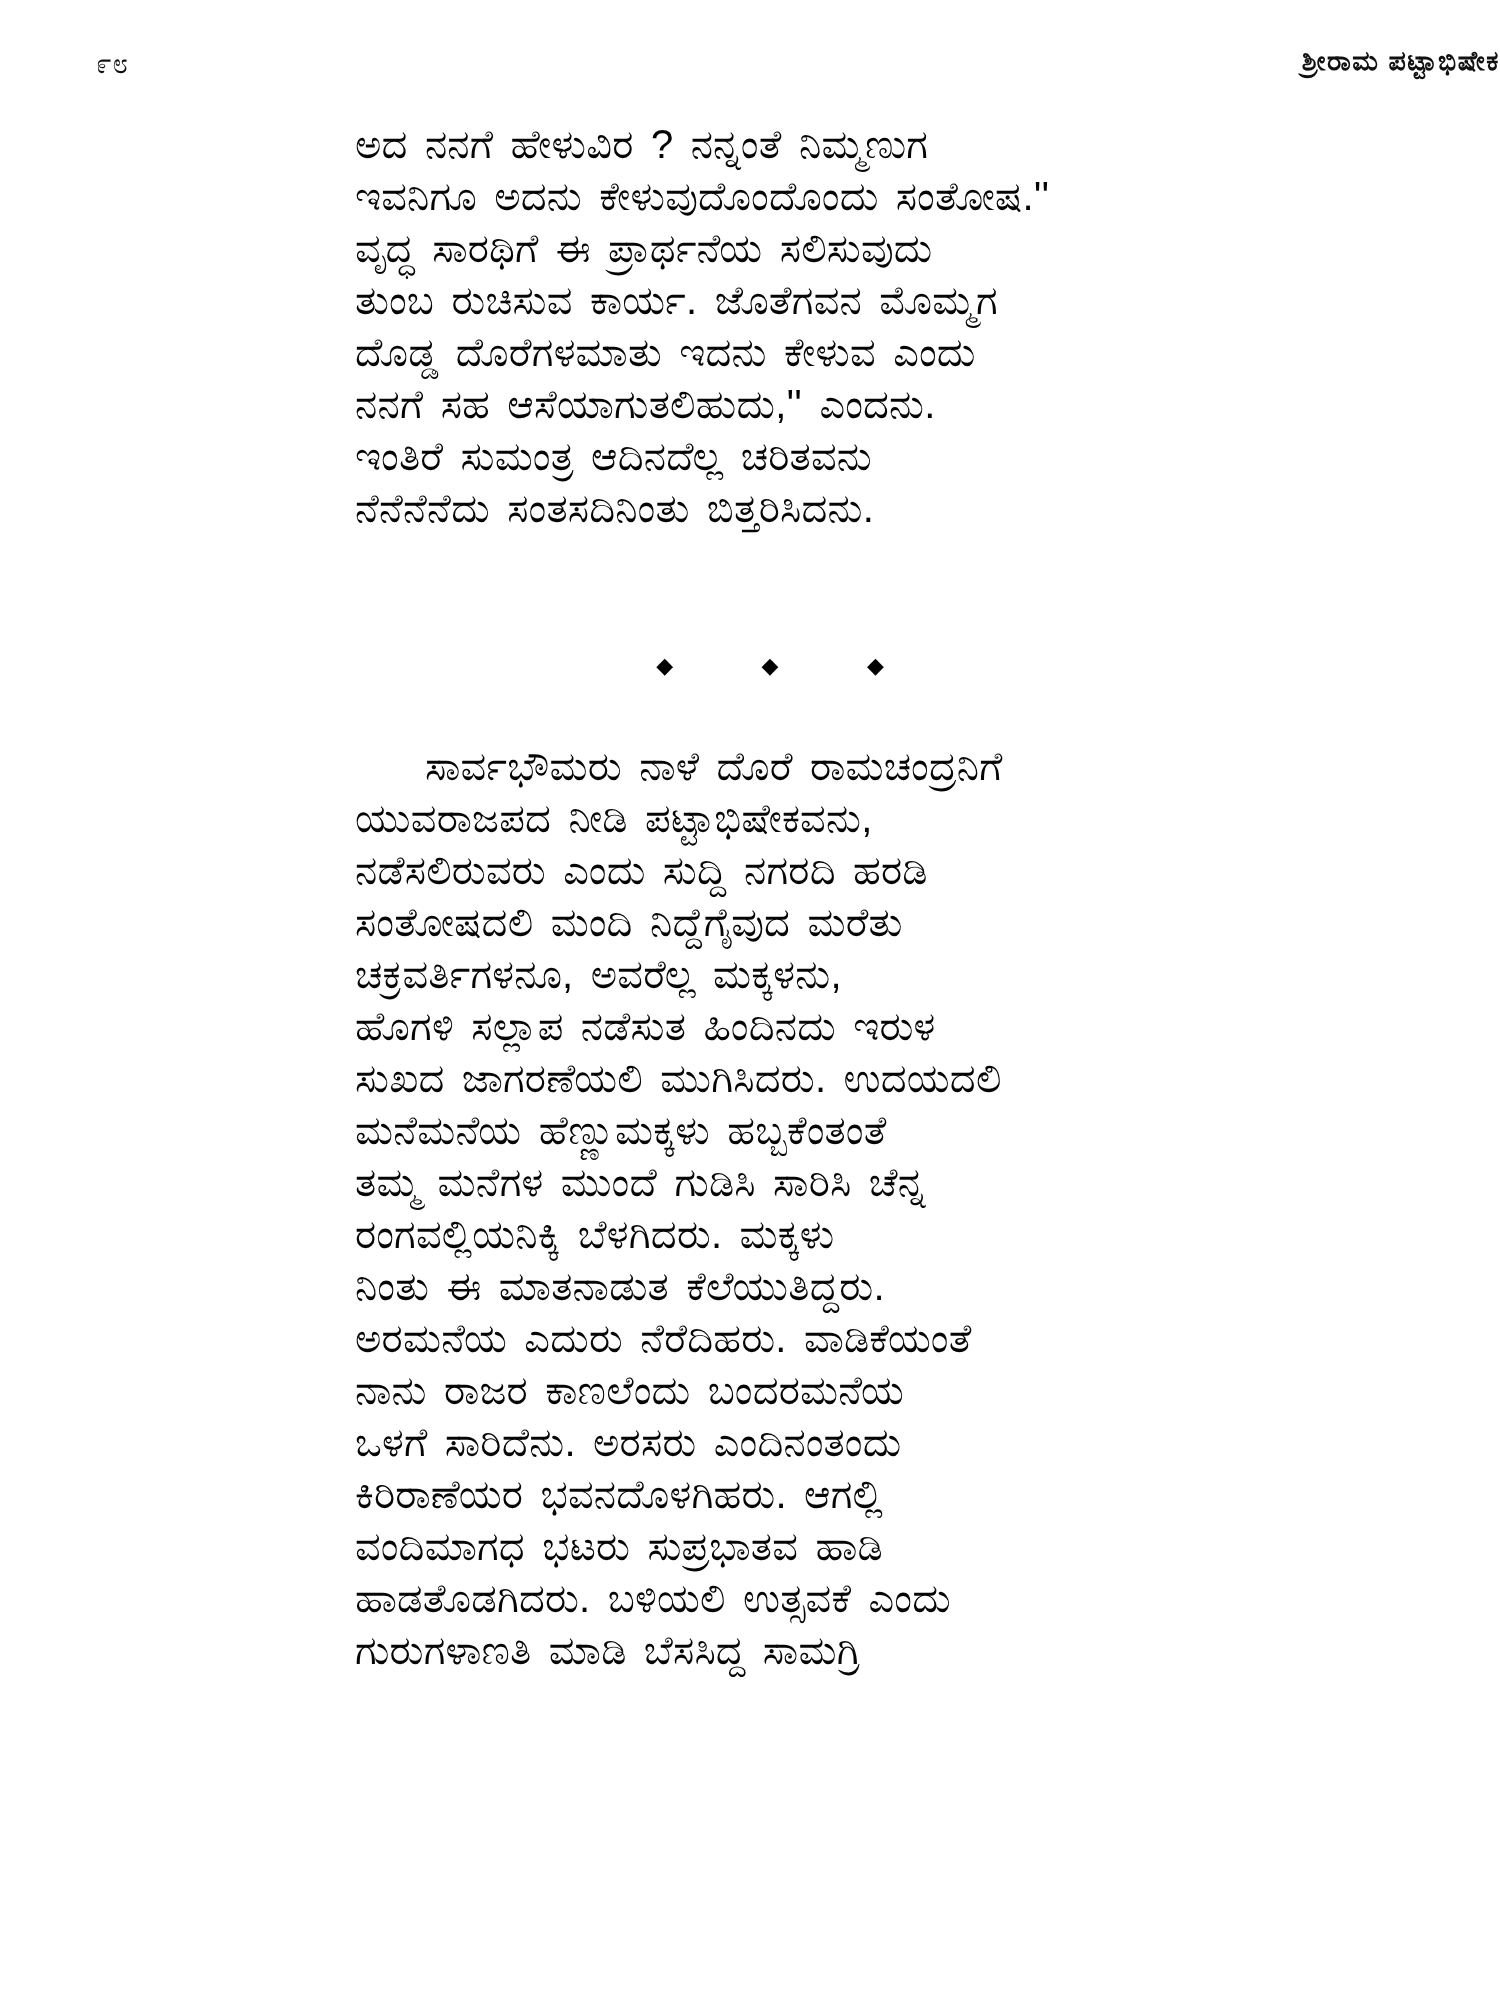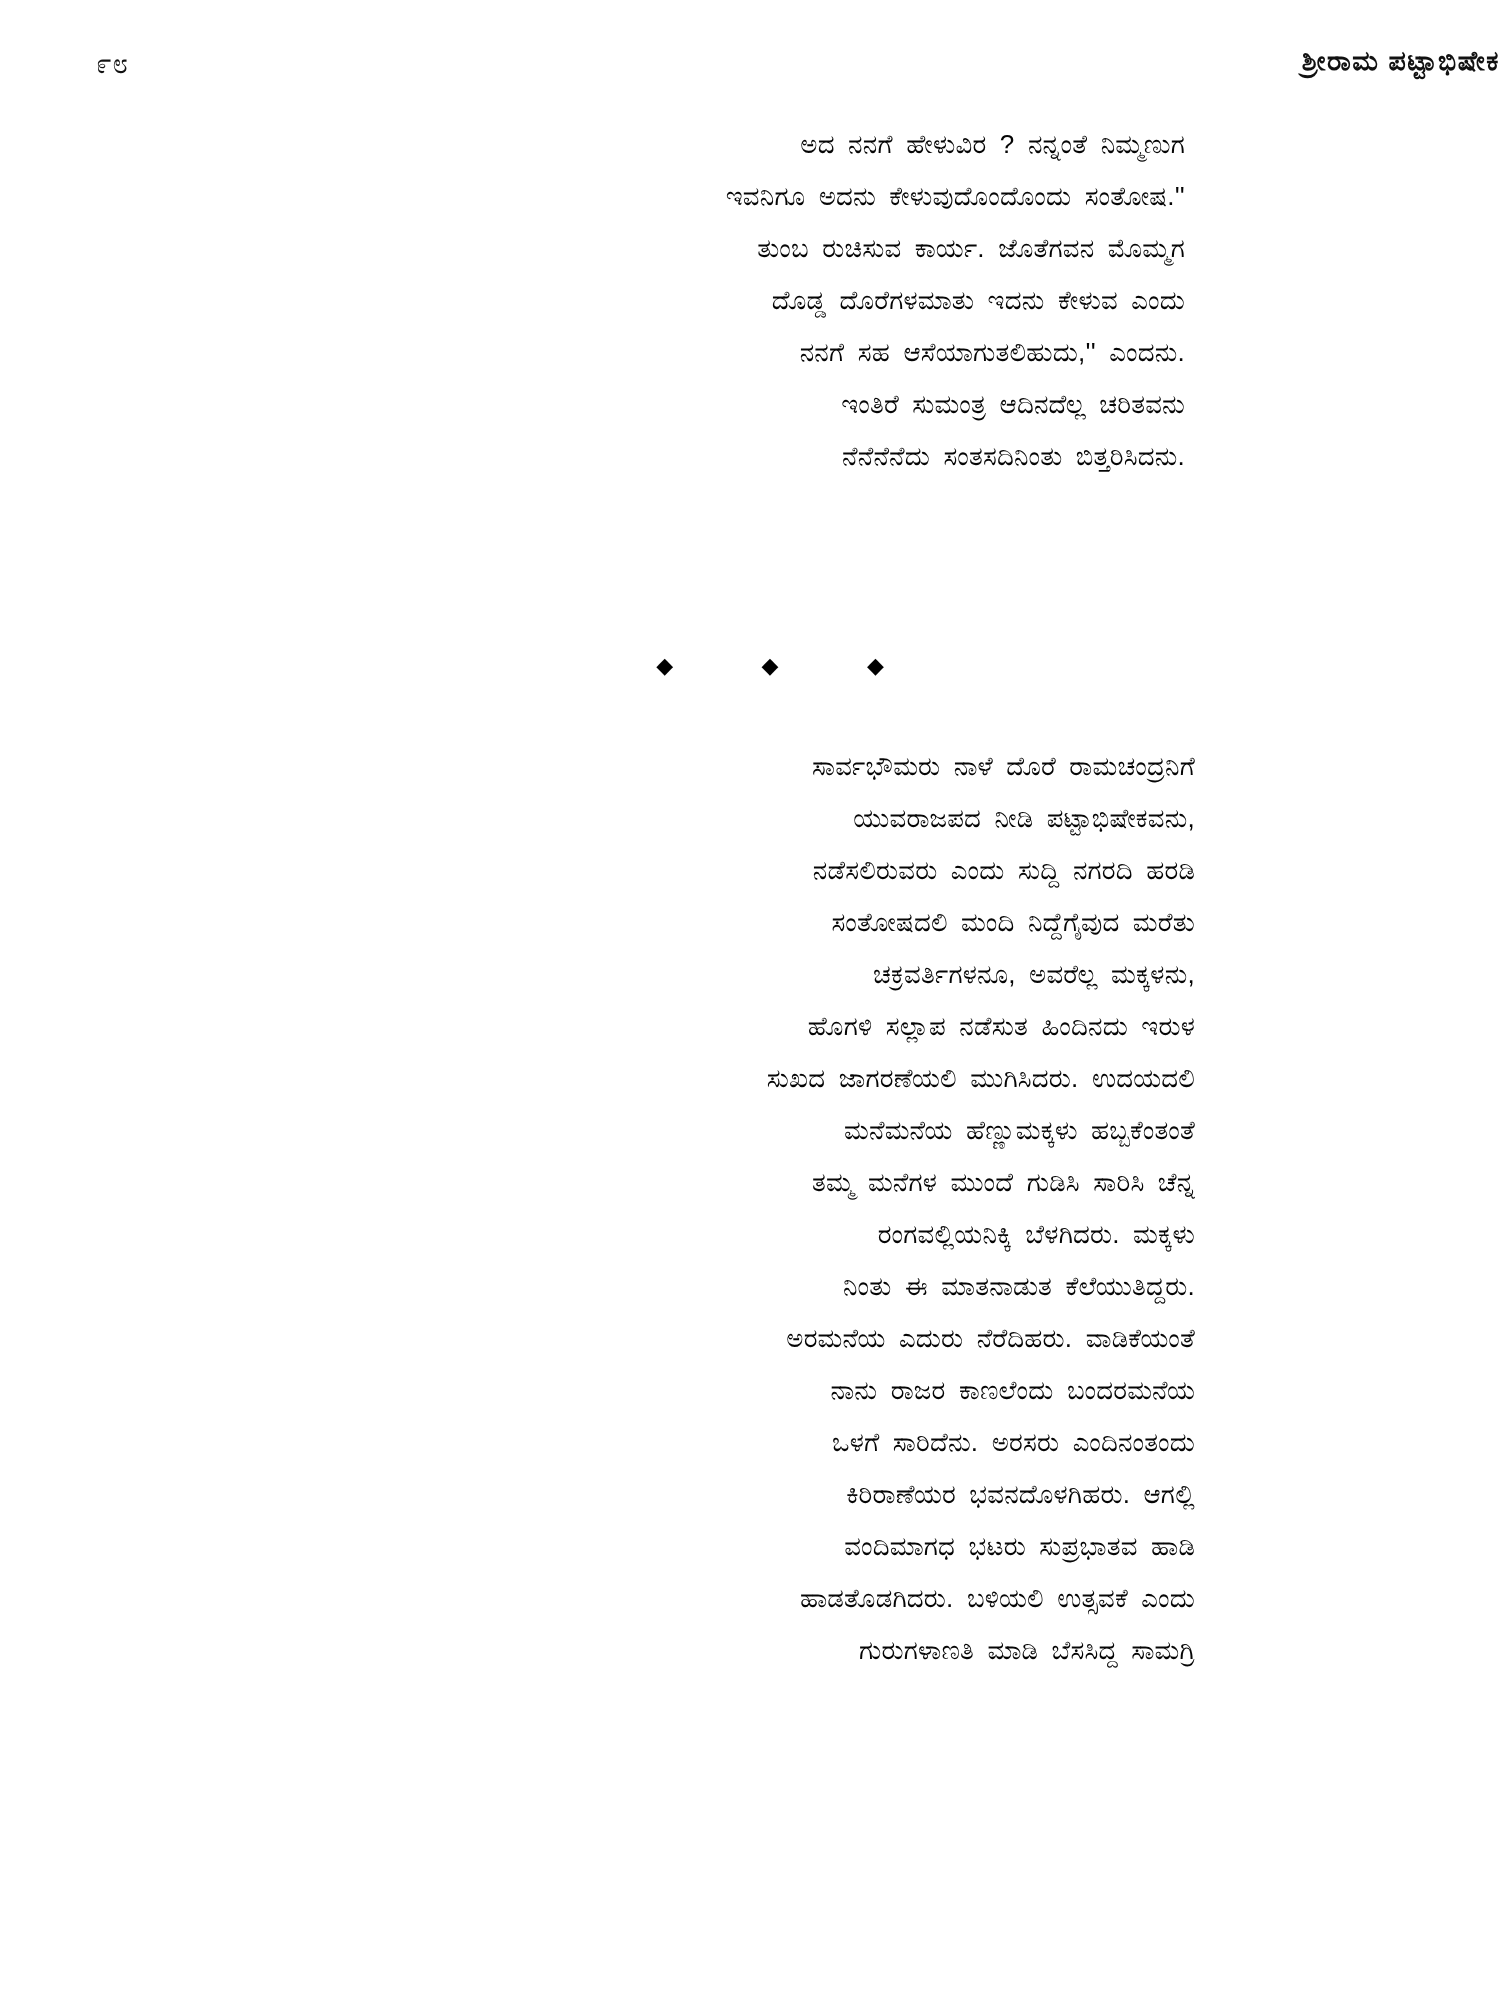--- a/index.html
+++ b/index.html
@@ -52,24 +52,24 @@
     font-weight: 600;
   }
   .body-block {
     position: absolute;
     left: 355px;
     top: 118px;
     width: 830px;
   }
   .para {
     margin: 0 0 0 0;
-    font-size: 26px;
+    font-size: 40px;
     line-height: 52px;
     color: #050505;
-    text-align: right;
+    text-align: left;
     word-spacing: 6px;
     letter-spacing: 0.2px;
   }
   .para .indent {
     display: inline-block;
     width: 70px;
   }
   .para-line {
     display: block;
     white-space: nowrap;
@@ -106,20 +106,21 @@
 
   <div class="header-row">
     <div class="page-number">೯೮</div>
     <div class="running-head">ಶ್ರೀರಾಮ ಪಟ್ಟಾಭಿಷೇಕ</div>
   </div>
 
   <div class="body-block">
     <p class="para">
       <span class="para-line">ಅದ ನನಗೆ ಹೇಳುವಿರ ? ನನ್ನಂತೆ ನಿಮ್ಮಣುಗ</span>
       <span class="para-line">ಇವನಿಗೂ ಅದನು ಕೇಳುವುದೊಂದೊಂದು ಸಂತೋಷ.''</span>
+      <span class="para-line">ವೃದ್ಧ ಸಾರಥಿಗೆ ಈ ಪ್ರಾರ್ಥನೆಯ ಸಲಿಸುವುದು</span>
       <span class="para-line">ತುಂಬ ರುಚಿಸುವ ಕಾರ್ಯ. ಜೊತೆಗವನ ಮೊಮ್ಮಗ</span>
       <span class="para-line">ದೊಡ್ಡ ದೊರೆಗಳಮಾತು ಇದನು ಕೇಳುವ ಎಂದು</span>
       <span class="para-line">ನನಗೆ ಸಹ ಆಸೆಯಾಗುತಲಿಹುದು,'' ಎಂದನು.</span>
       <span class="para-line">ಇಂತಿರೆ ಸುಮಂತ್ರ ಆದಿನದೆಲ್ಲ ಚರಿತವನು</span>
       <span class="para-line">ನೆನೆನೆನೆದು ಸಂತಸದಿನಿಂತು ಬಿತ್ತರಿಸಿದನು.</span>
     </p>
   </div>
 
   <div class="divider">
     <span class="dot glyph-fallback">◆</span>

